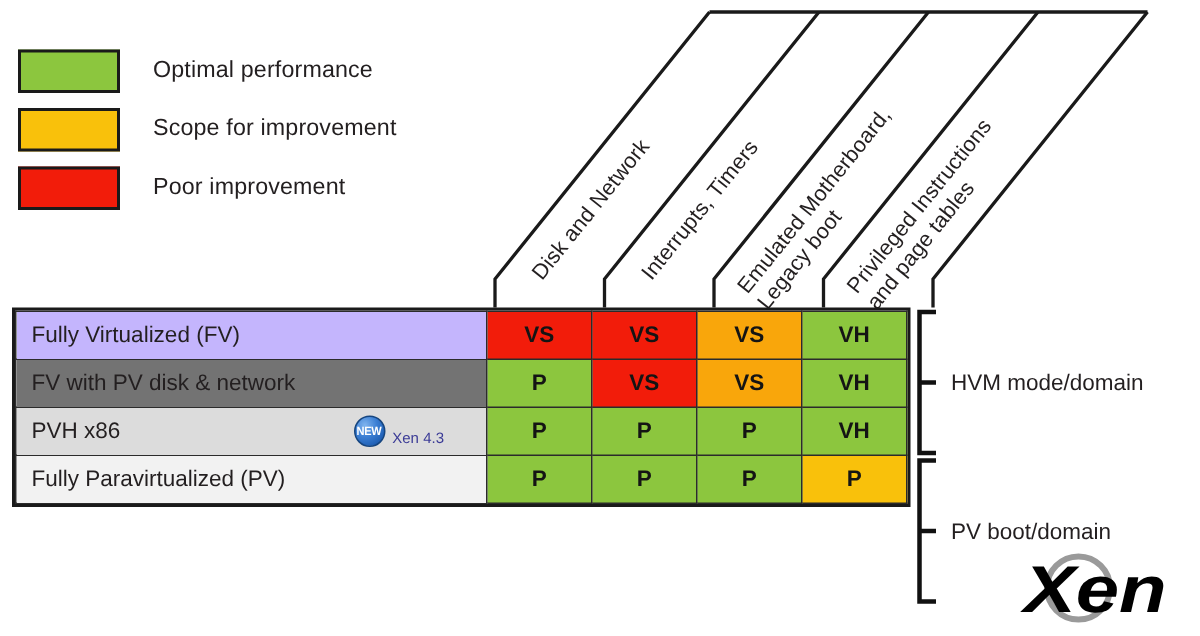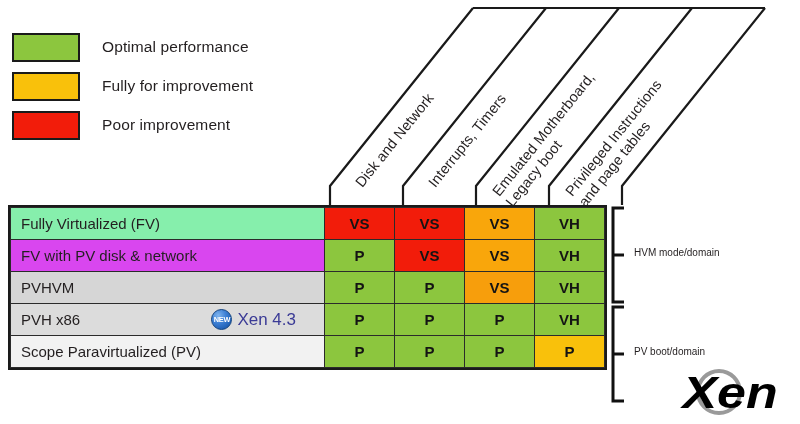--- a/index.html
+++ b/index.html
@@ -75,44 +75,44 @@
     width:21px;height:21px;border-radius:50%;
     background:radial-gradient(circle at 33% 28%, #7fb4ee 0%, #3c7fd4 42%, #1f5fb4 78%, #16478a 100%);
     border:1px solid #16457f;
     display:flex;align-items:center;justify-content:center;
     box-sizing:border-box;flex:0 0 auto;
   }
   .newbadge span{
     color:#ffffff;font-size:8px;font-weight:bold;letter-spacing:-0.2px;
     transform:scaleX(0.92);line-height:1;
   }
-  .xenver{color:#3b3b96;font-size:17px;white-space:nowrap;}
+  .xenver{color:#3b3b96;font-size:10px;white-space:nowrap;}
 
   
   .brackets{position:absolute;left:0;top:0;width:800px;height:424px;pointer-events:none;}
   .bracket-label{
-    position:absolute;font-size:10px;color:#231f20;white-space:nowrap;
+    position:absolute;font-size:15px;color:#231f20;white-space:nowrap;
   }
 
   
   .xenlogo{position:absolute;left:664px;top:368px;width:132px;height:52px;text-align:right;}
 </style>
 </head>
 <body>
 
 <div id="stage">
 
   <div class="legend">
     <div class="legend-row">
       <div class="legend-swatch" style="background: rgb(140, 198, 62);"></div>
       <div class="legend-label">Optimal performance</div>
     </div>
     <div class="legend-row">
       <div class="legend-swatch" style="background: rgb(249, 193, 11);"></div>
-      <div class="legend-label">Fully for improvement</div>
+      <div class="legend-label">Scope for improvement</div>
     </div>
     <div class="legend-row">
       <div class="legend-swatch" style="background: rgb(242, 28, 10);"></div>
       <div class="legend-label">Poor improvement</div>
     </div>
   </div>
 
   <div class="headers">
     <svg width="800" height="206">
       <g fill="none" stroke="#1a1a1a" stroke-width="2.2" stroke-linejoin="miter">
@@ -144,54 +144,43 @@
       <div>Privileged Instructions</div>
       <div>and page tables</div>
     </div>
   </div>
 
   <div class="matrix">
     <table>
       <tbody>
 
         <tr>
-          <td class="rowlabel" style="background: #86efac;">
+          <td class="rowlabel" style="background: #c4b5fd;">
             <div class="rl-inner">
               <span class="rl-text">Fully Virtualized (FV)</span>
             </div>
           </td>
           <td class="cell" style="background: rgb(242, 28, 10);">VS</td>
           <td class="cell" style="background: rgb(242, 28, 10);">VS</td>
           <td class="cell" style="background: rgb(249, 166, 11);">VS</td>
           <td class="cell" style="background: rgb(140, 198, 62);">VH</td>
         </tr>
 
         <tr>
-          <td class="rowlabel" style="background: #d946ef;">
+          <td class="rowlabel" style="background: #737373;">
             <div class="rl-inner">
               <span class="rl-text">FV with PV disk &amp; network</span>
             </div>
           </td>
           <td class="cell" style="background: rgb(140, 198, 62);">P</td>
           <td class="cell" style="background: rgb(242, 28, 10);">VS</td>
           <td class="cell" style="background: rgb(249, 166, 11);">VS</td>
           <td class="cell" style="background: rgb(140, 198, 62);">VH</td>
         </tr>
 
-        <tr>
-          <td class="rowlabel" style="background: rgb(214, 214, 214);">
-            <div class="rl-inner">
-              <span class="rl-text">PVHVM</span>
-            </div>
-          </td>
-          <td class="cell" style="background: rgb(140, 198, 62);">P</td>
-          <td class="cell" style="background: rgb(140, 198, 62);">P</td>
-          <td class="cell" style="background: rgb(247, 158, 12);">VS</td>
-          <td class="cell" style="background: rgb(140, 198, 62);">VH</td>
-        </tr>
 
         <tr>
           <td class="rowlabel" style="background: rgb(220, 220, 220);">
             <div class="rl-inner">
               <span class="rl-text">PVH x86</span>
               <span class="newtag">
                 <span class="newbadge">
                   <span>NEW</span>
                 </span>
                 <span class="xenver">Xen 4.3</span>
@@ -201,21 +190,21 @@
           <td class="cell" style="background: rgb(140, 198, 62);">P</td>
           <td class="cell" style="background: rgb(140, 198, 62);">P</td>
           <td class="cell" style="background: rgb(140, 198, 62);">P</td>
           <td class="cell" style="background: rgb(140, 198, 62);">VH</td>
         </tr>
 
 
         <tr>
           <td class="rowlabel" style="background: rgb(242, 242, 242);">
             <div class="rl-inner">
-              <span class="rl-text">Scope Paravirtualized (PV)</span>
+              <span class="rl-text">Fully Paravirtualized (PV)</span>
             </div>
           </td>
           <td class="cell" style="background: rgb(140, 198, 62);">P</td>
           <td class="cell" style="background: rgb(140, 198, 62);">P</td>
           <td class="cell" style="background: rgb(140, 198, 62);">P</td>
           <td class="cell" style="background: rgb(249, 193, 11);">P</td>
         </tr>
 
       </tbody>
     </table>

